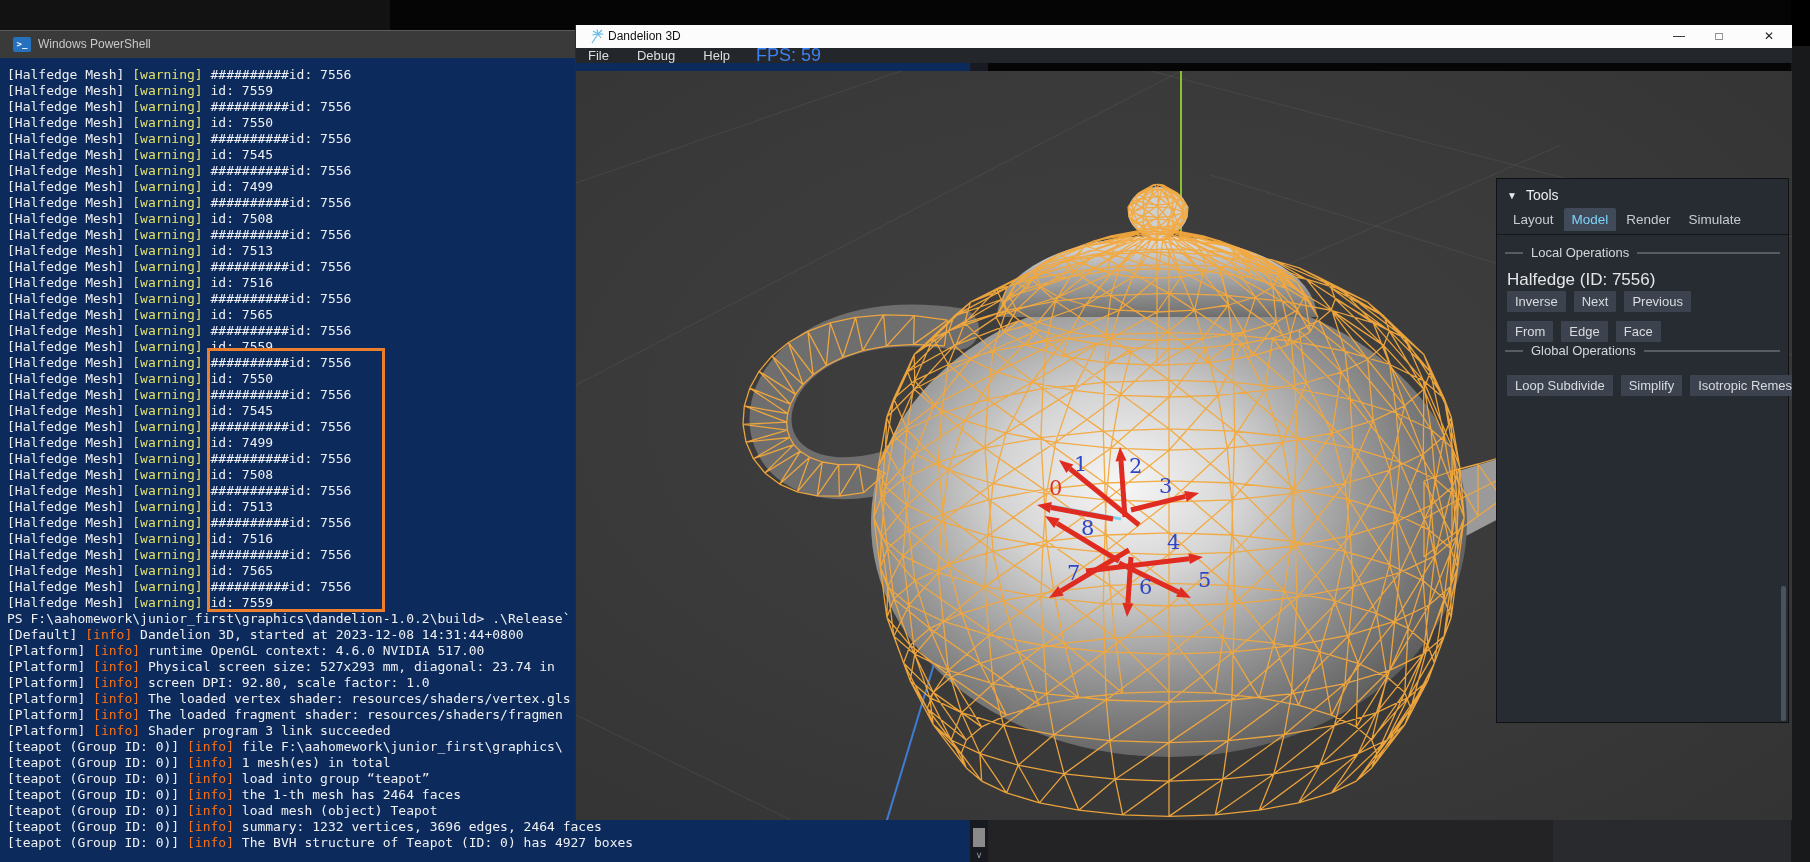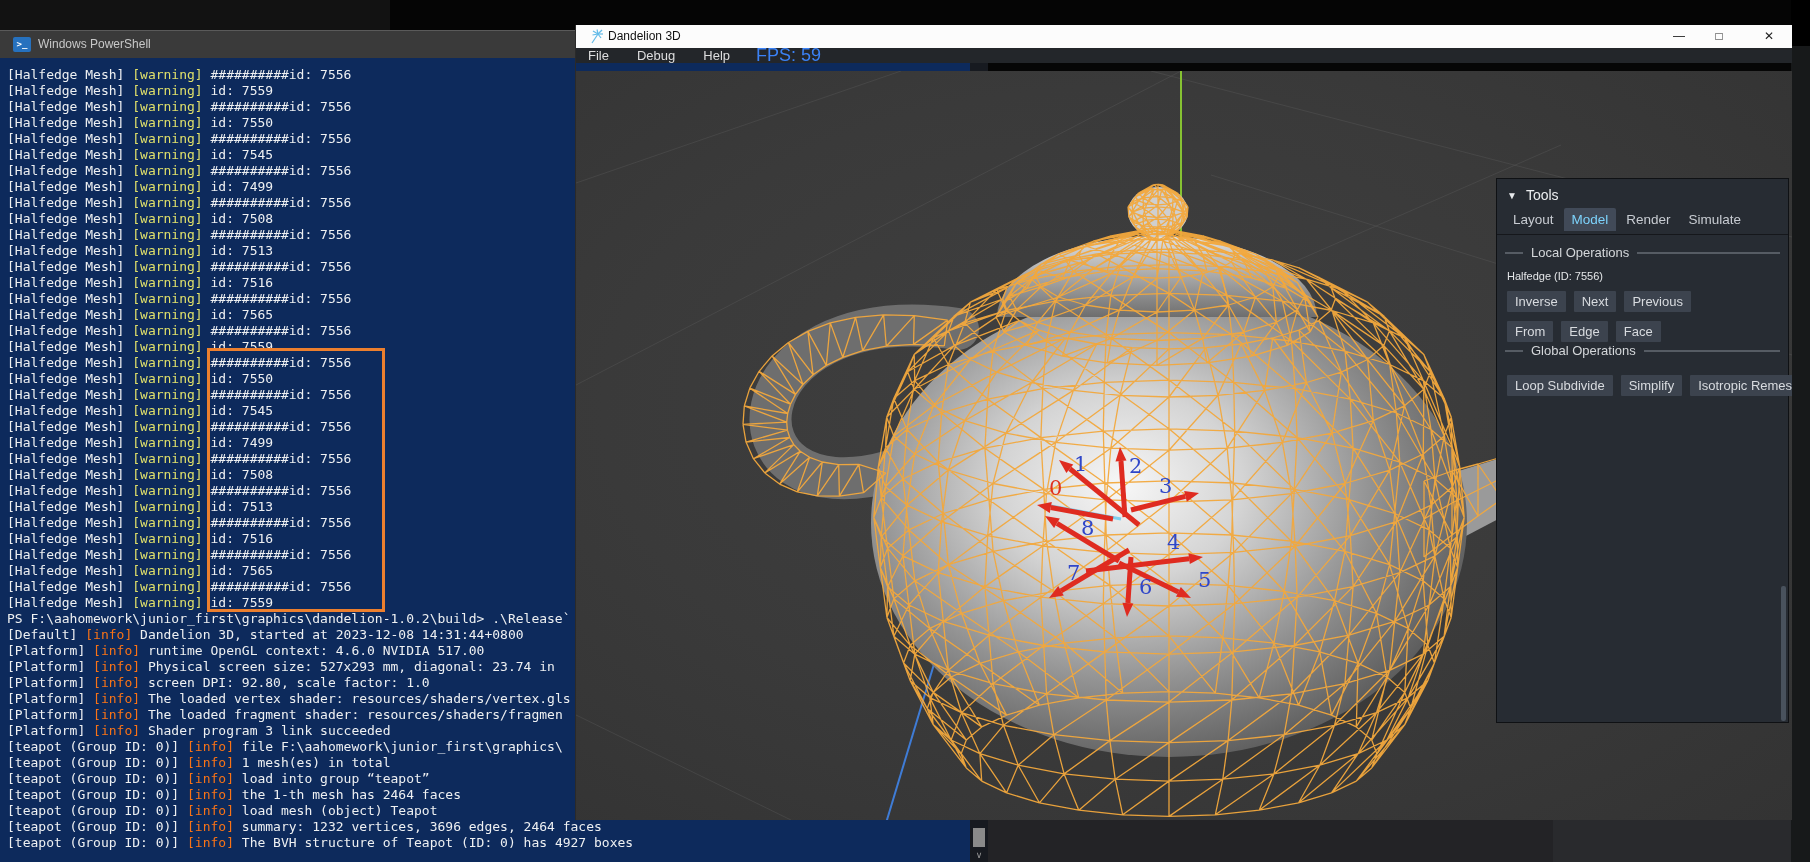--- a/index.html
+++ b/index.html
@@ -44,21 +44,21 @@
   .tp-header{position:absolute;left:10px;top:6px;height:20px;display:flex;align-items:center;gap:9px;font-size:14px;color:#eceef0;}
   .tp-tri{font-size:10px;color:#e8eaec;}
   .tp-tabs{position:absolute;left:8px;top:29px;height:26px;display:flex;align-items:flex-start;}
   .tp-tab{font-size:13.5px;color:#c8ccd2;padding:4px 8px;margin-right:2px;}
   .tp-tab.active{background:#414a58;color:#7dd3fc;border-radius:2px 2px 0 0;}
   .tp-tabline{position:absolute;left:0;top:55px;width:100%;height:1px;background:#15171b;}
   .tp-sec{position:absolute;left:8px;right:8px;display:flex;align-items:center;gap:8px;}
   .tp-dash{width:18px;height:2px;background:#565c64;flex:none;}
   .tp-sec-label{font-size:13px;color:#d4d7da;white-space:nowrap;}
   .tp-rule{height:2px;background:#565c64;flex:1;}
-  .tp-halfedge{position:absolute;left:10px;top:91px;font-size:11px;color:#e4e6e8;}
+  .tp-halfedge{position:absolute;left:10px;top:91px;font-size:17px;color:#e4e6e8;}
   .tp-row{position:absolute;left:10px;display:flex;gap:8px;}
   .tp-btn{background:#3c434e;color:#d8dbdf;font-size:13px;padding:3px 8px;border-radius:1px;white-space:nowrap;}
   .tp-scroll{position:absolute;right:2px;top:407px;width:5px;height:135px;background:#49525d;border-radius:2px;}
 </style>
 </head>
 <body>
 
 <div id="screen">
 
   <div class="topbar">

